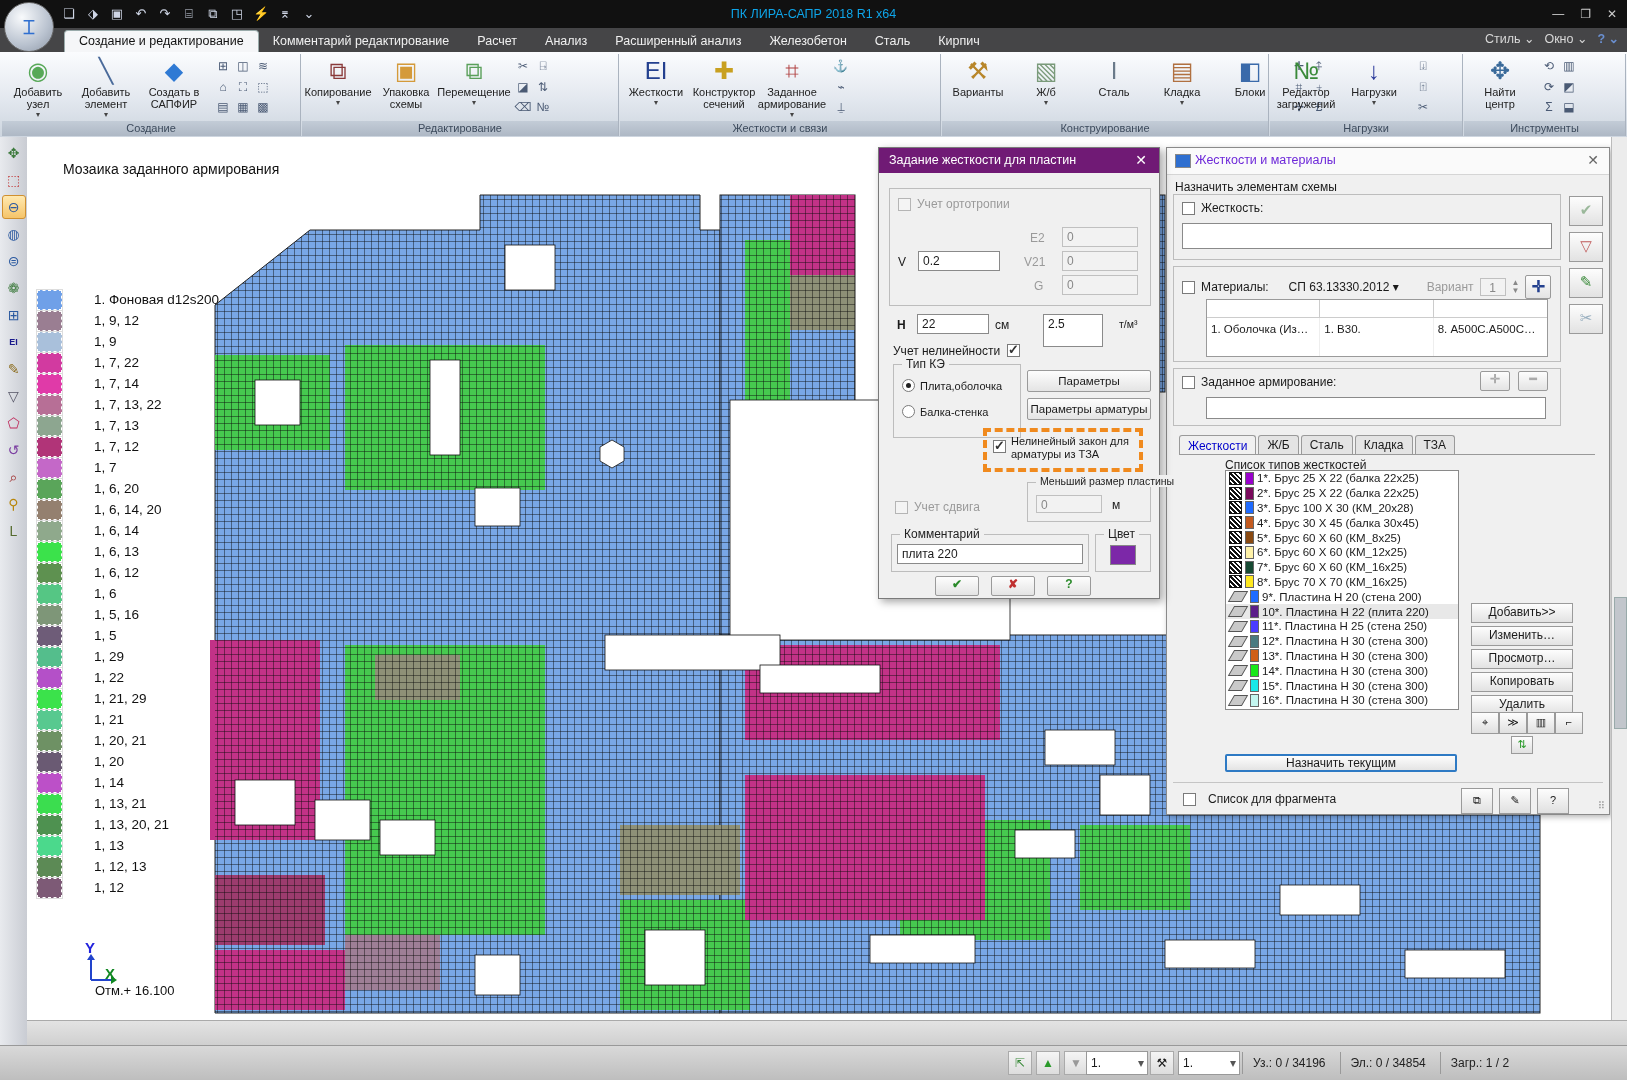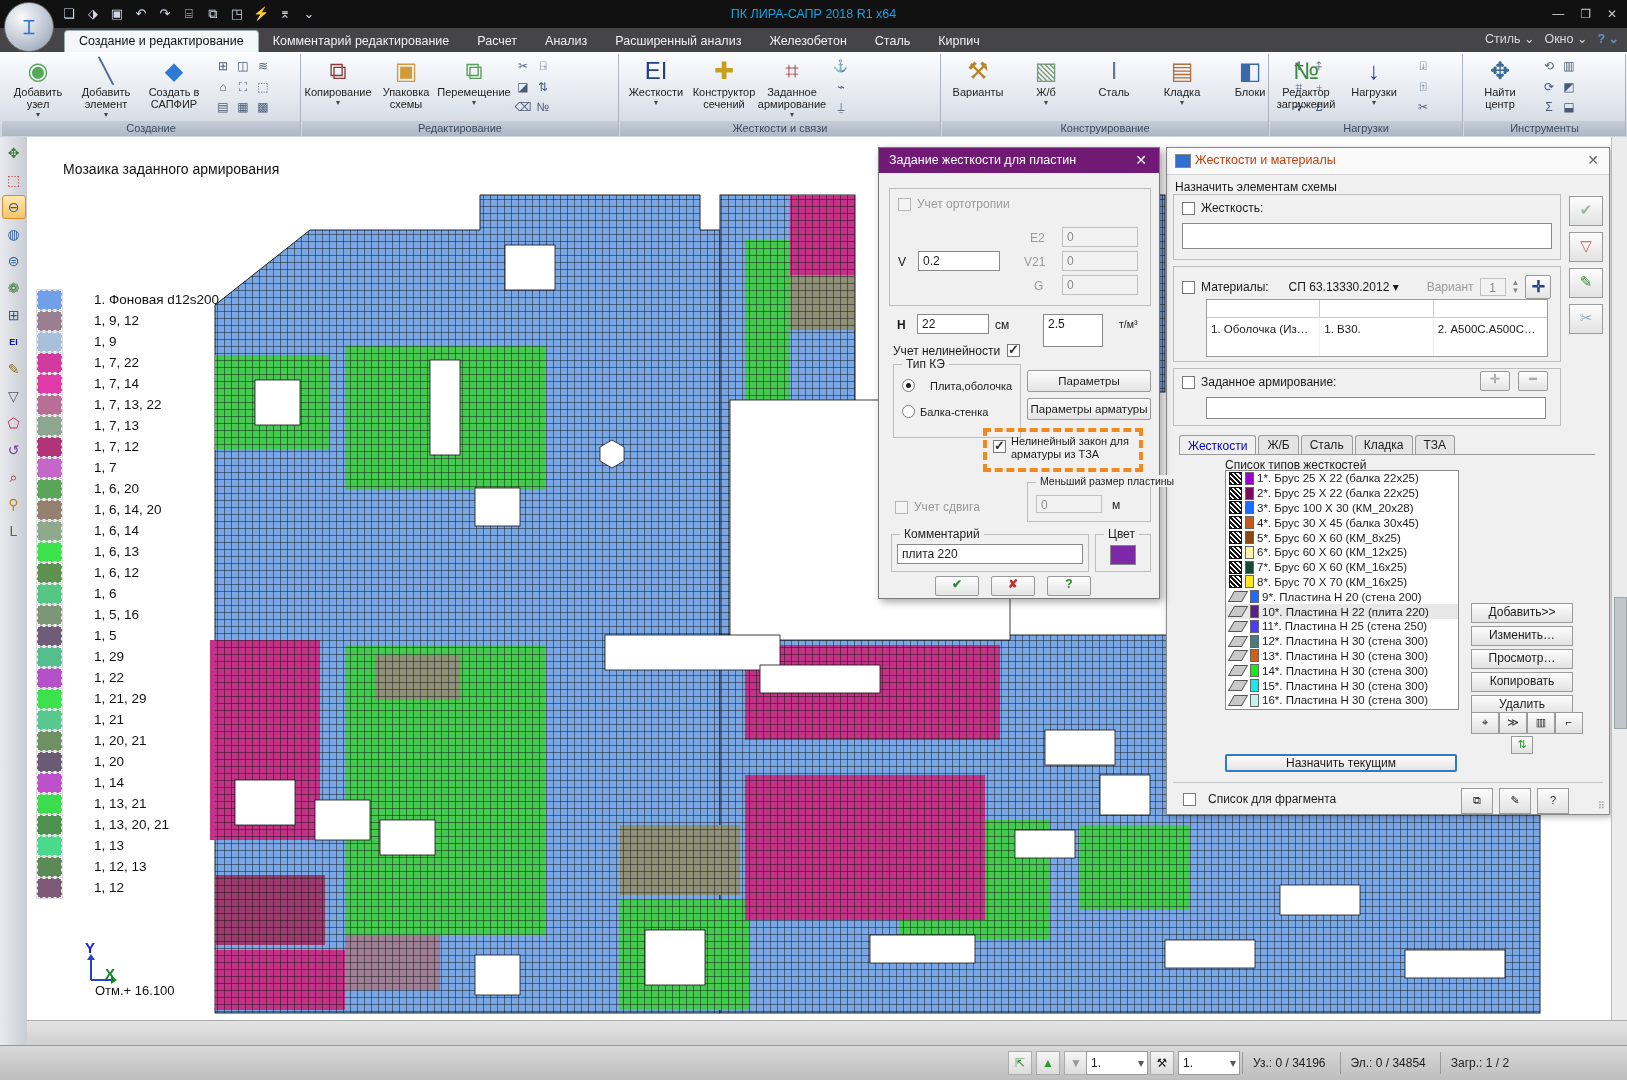--- a/index.html
+++ b/index.html
@@ -72,21 +72,21 @@
   .dialog{position:absolute;left:878px;top:147px;width:282px;height:452px;background:#f0f0f0;
           border:1px solid #7a7a7a;box-shadow:3px 3px 8px rgba(0,0,0,.35);z-index:20;box-sizing:border-box;}
   .dlg-head{position:absolute;left:0;top:0;right:0;height:25px;background:#701a75;color:#fff;
             font-size:12.5px;line-height:25px;padding-left:10px;}
   .dlg-close{position:absolute;right:8px;top:0;width:20px;height:25px;text-align:center;line-height:25px;color:#fff;font-size:14px;cursor:pointer;}
   .orange-hl{position:absolute;left:104px;top:280px;width:160px;height:44px;border:4px dashed #f08a1e;box-sizing:border-box;z-index:3;}
   
   .panel{position:absolute;left:1166px;top:147px;width:444px;height:668px;background:#f0f0f0;border:1px solid #8a8a8a;
          box-shadow:2px 2px 6px rgba(0,0,0,.3);z-index:15;box-sizing:border-box;}
   .panel .phead{position:absolute;left:0;top:0;right:0;height:26px;background:#fafafa;border-bottom:1px solid #d5d5d5;}
-  .panel .ptitle{position:absolute;left:28px;top:5px;color:#c2410c;font-size:12.5px;}
+  .panel .ptitle{position:absolute;left:28px;top:5px;color:#6d28d9;font-size:12.5px;}
   .panel .picon{position:absolute;left:8px;top:6px;width:14px;height:12px;background:#2f6fd0;border:1px solid #888;}
   .panel .pclose{position:absolute;right:10px;top:4px;color:#666;font-size:14px;cursor:pointer;}
   .ptab{display:inline-block;padding:2px 8px;border:1px solid #9a9a9a;border-bottom:none;border-radius:3px 3px 0 0;
         background:#e4e4e4;font-size:12px;margin-right:2px;cursor:pointer;}
   .ptab.active{background:#f0f0f0;color:#0000cc;position:relative;top:1px;padding-top:3px;}
   .slist{position:absolute;left:58px;top:322px;width:232px;height:238px;background:#fff;border:1px solid #8a8a8a;overflow:hidden;}
   .sitem{display:flex;align-items:center;height:14.8px;font-size:11.5px;white-space:nowrap;padding-left:3px;cursor:pointer;}
   .sitem.sel{background:#e8e8e8;}
   .hatch{width:11px;height:11px;border:1px solid #111;flex:none;
          background:repeating-linear-gradient(45deg,#111 0 1.5px,#fff 1.5px 3.5px);}
@@ -559,21 +559,21 @@
     <span style="position:absolute;left:116px;top:170px;">см</span>
     <span style="position:absolute;left:150px;top:168px;font-weight:normal;padding-left:48px;">Ro</span>
     <div class="tbox" style="left:164px;top:166px;width:60px;height:33px;">2.5</div>
     <span style="position:absolute;left:240px;top:170px;font-size:10.5px;">т/м³</span>
 
     <span style="position:absolute;left:14px;top:196px;">Учет нелинейности</span>
     <span class="cb checked" style="position:absolute;left:128px;top:196px;"></span>
 
     <div class="grp" style="left:14px;top:216px;width:128px;height:74px;">
       <span class="glabel">Тип КЭ</span>
-      <div style="position:absolute;left:8px;top:14px;display:flex;gap:15px;align-items:center;">
+      <div style="position:absolute;left:8px;top:14px;display:flex;gap:5px;align-items:center;">
         <span class="radio sel"></span>
         <span style="font-size:11px;">Плита,оболочка</span>
       </div>
       <div style="position:absolute;left:8px;top:40px;display:flex;gap:5px;align-items:center;">
         <span class="radio"></span>
         <span style="font-size:11px;">Балка-стенка</span>
       </div>
     </div>
 
     <div class="pbtn" style="left:148px;top:222px;width:124px;height:22px;line-height:21px;font-size:11.5px;">Параметры материала</div>
@@ -638,21 +638,21 @@
         <span class="tbox dis" style="position:static;width:26px;height:18px;display:inline-block;text-align:center;">1</span>
         <span style="font-size:8px;color:#888;line-height:8px;">▲<br>▼</span>
         <span class="pbtn" style="position:static;width:26px;height:24px;display:inline-block;line-height:22px;color:#23408f;font-weight:bold;font-size:16px;">✛</span>
       </div>
       <div style="position:absolute;left:32px;top:32px;width:340px;height:56px;background:#fff;border:1px solid #9a9a9a;display:grid;grid-template-columns:1fr 1fr 1fr;">
         <div style="border-right:1px solid #ccc;border-bottom:1px solid #ccc;"></div>
         <div style="border-right:1px solid #ccc;border-bottom:1px solid #ccc;"></div>
         <div style="border-bottom:1px solid #ccc;"></div>
         <div style="padding:5px 4px;font-size:11.5px;border-right:1px solid #eee;">1. Оболочка (Из…</div>
         <div style="padding:5px 4px;font-size:11.5px;border-right:1px solid #eee;">1. B30.</div>
-        <div style="padding:5px 4px;font-size:11.5px;">2. А500С.А500С…</div>
+        <div style="padding:5px 4px;font-size:11.5px;">8. А500С.А500С…</div>
       </div>
     </div>
 
     <div class="grp" style="left:6px;top:220px;width:388px;height:58px;">
       <div style="position:absolute;left:8px;top:6px;display:flex;gap:6px;align-items:center;">
         <span class="cb"></span>
         <span>Заданное армирование:</span>
       </div>
       <div class="pbtn" style="left:306px;top:2px;width:30px;height:20px;color:#aaa;font-weight:bold;">✛</div>
       <div class="pbtn" style="left:344px;top:2px;width:30px;height:20px;color:#aaa;font-weight:bold;">━</div>

